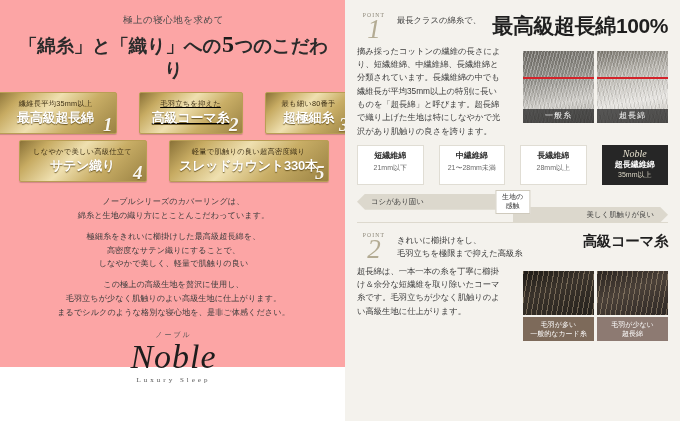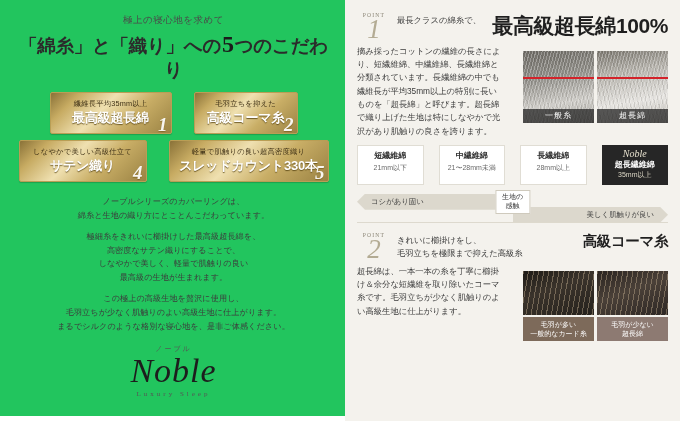--- a/index.html
+++ b/index.html
@@ -7,22 +7,22 @@
     width: 680px; height: 421px;
     background: #ffffff;
     font-family: "Liberation Sans", sans-serif;
     overflow: hidden;
     position: relative;
   }
   .page { position: absolute; inset: 0; display: flex; }
 
   
   .left {
-    width: 345px; height: 416px;
-    background: #22c55e;
+    width: 345px; height: 367px;
+    background: #fca5a5;
     position: relative;
     padding: 14px 14px 2px 16px;
   }
   .lead {
     text-align: center;
     font-size: 9.5px;
     color: #4a4a4a;
     letter-spacing: .5px;
     margin-bottom: 4px;
   }
@@ -66,21 +66,21 @@
     letter-spacing: -.2px;
   }
   .gbox .idx {
     position: absolute; right: 3px; bottom: -1px;
     font-family: "Liberation Serif", serif;
     font-size: 19px; font-style: italic; font-weight: bold;
     color: #ffffff; opacity: .92;
     text-shadow: 0 1px 1px rgba(120,95,30,.8);
     line-height: 1;
   }
-  .b1 { width: 122px; } .b2 { width: 104px; } .b3 { width: 88px; }
+  .b1 { width: 122px; } .b2 { width: 104px; text-decoration: underline; } .b3 { width: 88px; }
   .b4 { width: 128px; } .b5 { width: 160px; }
 
   .body-copy {
     margin-top: 13px;
     text-align: center;
     font-size: 8.1px;
     line-height: 1.72;
     color: #3c3c3c;
     letter-spacing: .1px;
   }
@@ -225,20 +225,25 @@
         <div class="gbox b1">
           <div class="cap">繊維長平均35mm以上</div>
           <div class="main">最高級超長綿</div>
           <div class="idx">1</div>
         </div>
         <div class="gbox b2">
           <div class="cap">毛羽立ちを抑えた</div>
           <div class="main">高級コーマ糸</div>
           <div class="idx">2</div>
         </div>
+        <div class="gbox b3">
+          <div class="cap">最も細い80番手</div>
+          <div class="main">超極細糸</div>
+          <div class="idx">3</div>
+        </div>
       </div>
       <div class="box-row">
         <div class="gbox b4">
           <div class="cap">しなやかで美しい高級仕立て</div>
           <div class="main">サテン織り</div>
           <div class="idx">4</div>
         </div>
         <div class="gbox b5">
           <div class="cap">軽量で肌触りの良い超高密度織り</div>
           <div class="main">スレッドカウント330本</div>
@@ -247,21 +252,20 @@
       </div>
     </div>
 
     <div class="body-copy">
       <p>ノーブルシリーズのカバーリングは、</p>
       <p>綿糸と生地の織り方にとことんこだわっています。</p>
       <div class="gap"></div>
       <p>極細糸をきれいに櫛掛けした最高級超長綿を、</p>
       <p>高密度なサテン織りにすることで、</p>
       <p>しなやかで美しく、軽量で肌触りの良い</p>
-      <p>最高級の生地が生まれます。</p>
       <div class="gap"></div>
       <p>この極上の高級生地を贅沢に使用し、</p>
       <p>毛羽立ちが少なく肌触りのよい高級生地に仕上がります。</p>
       <p>まるでシルクのような格別な寝心地を、是非ご体感ください。</p>
     </div>
 
     <div class="logo-wrap">
       <div class="logo-ruby">ノーブル</div>
       <div class="logo">Noble</div>
       <div class="logo-sub">Luxury Sleep</div>

